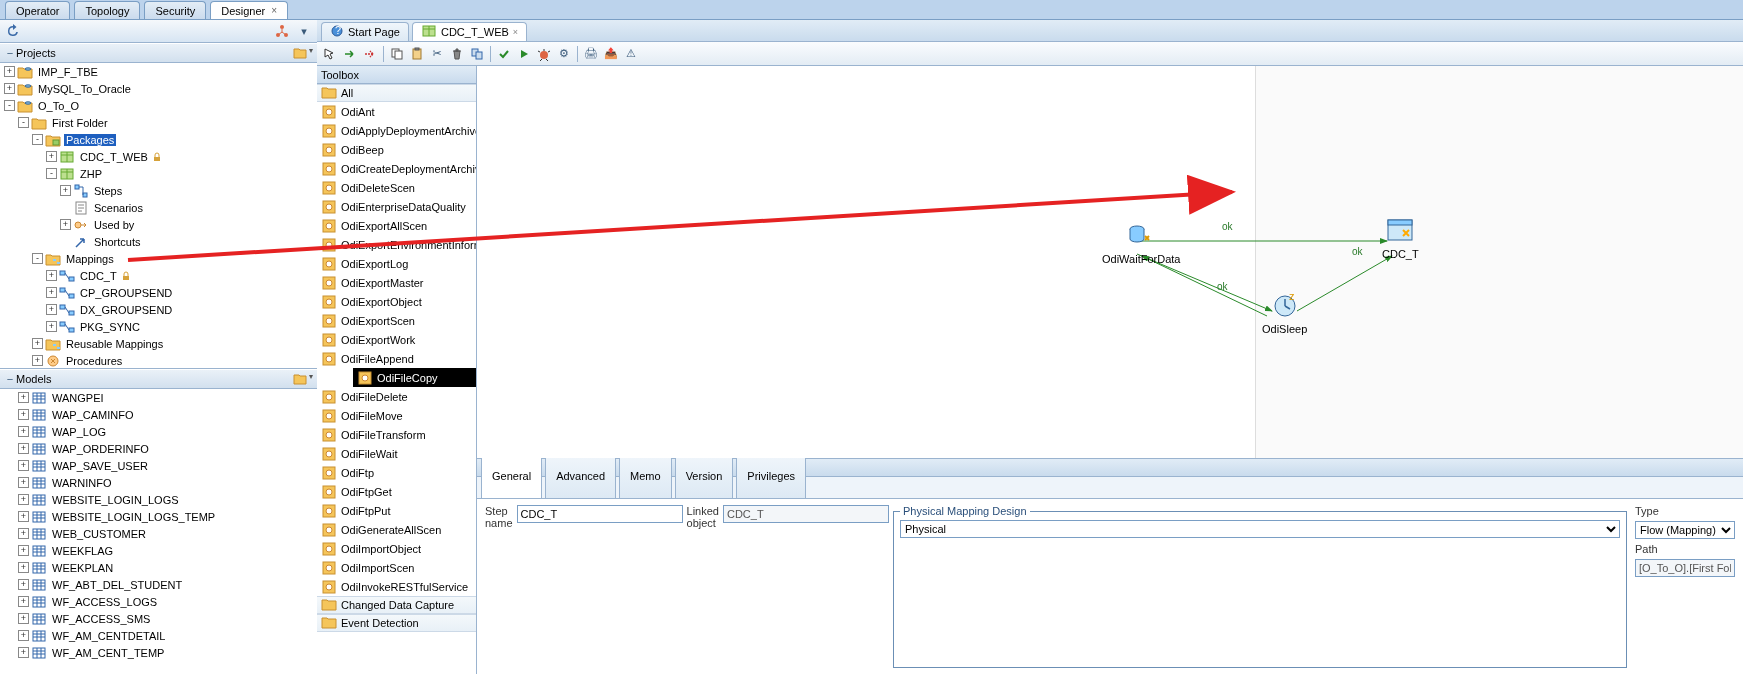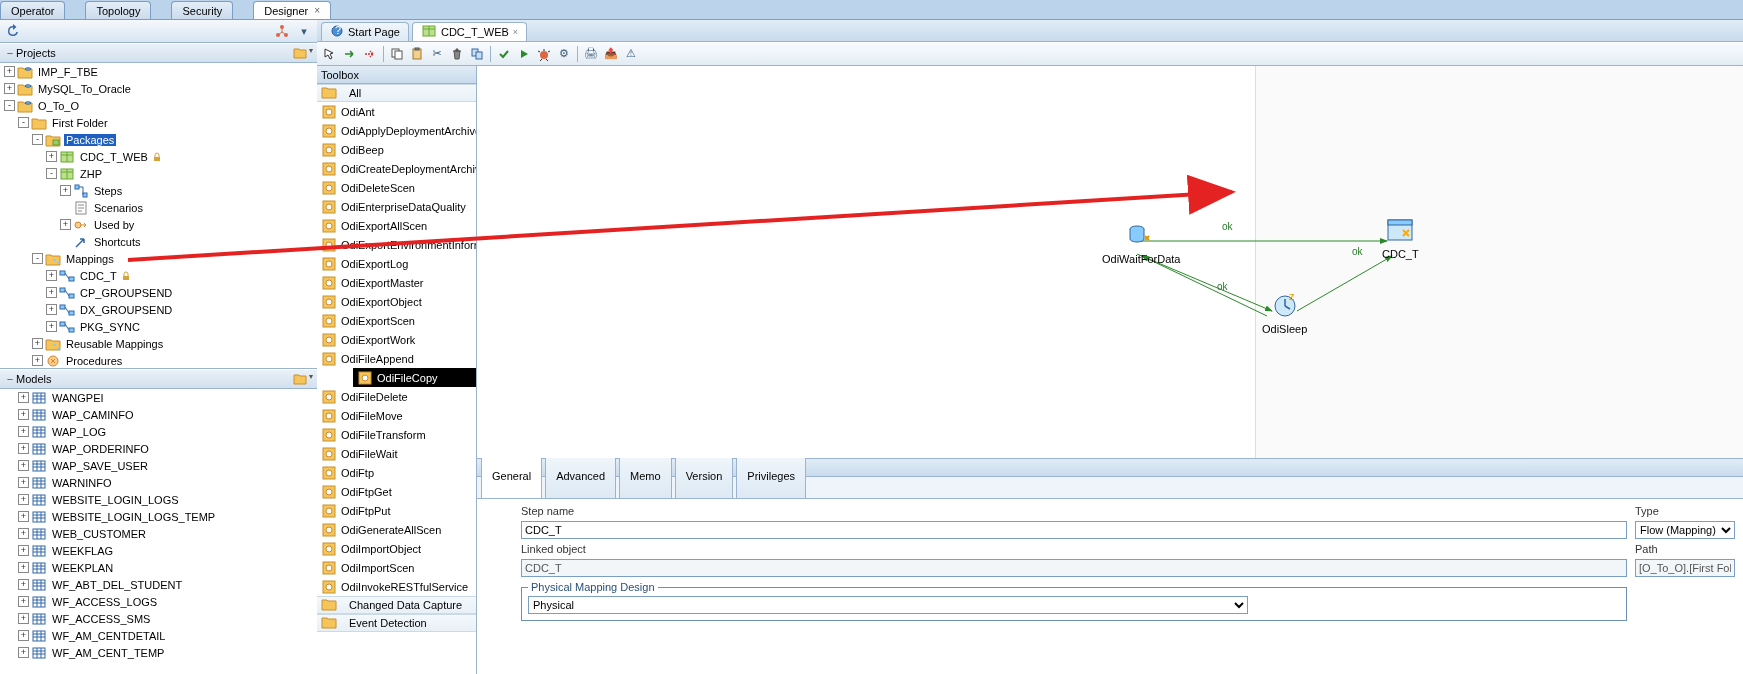--- a/index.html
+++ b/index.html
@@ -1,19 +1,19 @@
 <!DOCTYPE html>
 <html><head>
 <meta charset="utf-8">
 <style>
 * { box-sizing: border-box; margin: 0; padding: 0; font-family: Tahoma, Arial, sans-serif; font-size: 11px; }
 body { background: #bcd3ec; user-select: none; width: 1743px; height: 674px; overflow: hidden; }
 
 
-.top-tabs { display: flex; height: 20px; background: #bcd3ec; border-bottom: 1px solid #7a9ec4; gap: 20px; align-items: flex-end; }
+.top-tabs { display: flex; height: 20px; background: #bcd3ec; border-bottom: 1px solid #7a9ec4; padding-left: 5px; gap: 4px; align-items: flex-end; }
 .top-tab { padding: 3px 10px; background: linear-gradient(#e3edf6,#cbdbed); border: 1px solid #7a9ec4; border-bottom: none; border-radius: 4px 4px 0 0; cursor: pointer; height: 18px; display:flex; align-items:center; }
 .top-tab.active { background: #fefefe; font-weight: normal; }
 .top-tab .x { margin-left: 6px; font-size:10px; color:#666; display:none;}
 .top-tab.active .x { display:inline;}
 
 
 .main { display: flex; height: calc(100% - 20px); }
 .left-panel { width: 317px; display: flex; flex-direction: column; background:#fdfdfd; }
 .right-panel { flex: 1; display:flex; flex-direction: column; background:#fff;}
 
@@ -47,42 +47,42 @@
 .editor-tab{padding:3px 8px;background:linear-gradient(#f0f6fb,#dde9f4);border:1px solid #9ab3cf;border-bottom:none;border-radius:4px 4px 0 0;display:flex;align-items:center;gap:4px;cursor:pointer;height:19px;}
 .editor-tab.active{background:#fff;}
 .editor-tab .x{font-size:9px;color:#888;}
 
 .editor-toolbar{height:24px;background:linear-gradient(#fafcfe,#e3ecf4);border-bottom:1px solid #9ab3cf;display:flex;align-items:center;padding:0 4px;gap:2px;}
 
 .editor-body{flex:1;display:flex;}
 .toolbox{width:160px;display:flex;flex-direction:column;border-right:1px solid #9ab3cf;background:#fff;}
 .toolbox-header{height:18px;background:linear-gradient(#e1ecf6,#c9dbed);border-bottom:1px solid #9ab3cf;padding:0 4px;display:flex;align-items:center;}
 .toolbox-list{flex:1;overflow:auto;}
-.tool-section{height:18px;background:linear-gradient(#f4f8fb,#e8f0f7);border-top:1px solid #ccd9e7;border-bottom:1px solid #ccd9e7;display:flex;align-items:center;padding:0 4px;gap:12px;cursor:pointer;}
+.tool-section{height:18px;background:linear-gradient(#f4f8fb,#e8f0f7);border-top:1px solid #ccd9e7;border-bottom:1px solid #ccd9e7;display:flex;align-items:center;padding:0 4px;gap:4px;cursor:pointer;}
 .tool-item{height:19px;display:flex;align-items:center;padding:0 4px;gap:4px;cursor:pointer;white-space:nowrap;overflow:hidden;text-align:right;}
 .tool-item.selected{background:#000000;color:#fff;margin-left:36px;}
 .tool-item .ti-ico{width:16px;height:16px;flex-shrink:0;display:flex;align-items:center;justify-content:center;}
 
 .canvas-area{flex:1;display:flex;flex-direction:column;}
 .canvas{flex:1;background:#fff;position:relative;overflow:hidden;}
 .canvas-right-margin{position:absolute;right:0;top:0;bottom:0;width:488px;background:#fafafa;border-left:1px solid #ddd;}
 .canvas-nodes{position:absolute;left:0;top:0;right:0;bottom:0;}
 .node{position:absolute;text-align:center;font-size:10px;}
 .node-icon{width:30px;height:30px;margin:0 auto;display:flex;align-items:center;justify-content:center;}
 .node-label{margin-top:2px;}
 .edge{position:absolute;font-size:10px;color:#2a7a2a;}
 
 
 .props{height:216px;display:flex;flex-direction:column;border-top:1px solid #9ab3cf;background:#fafafa;}
 .props-header{height:18px;background:linear-gradient(#e1ecf6,#c9dbed);border-bottom:1px solid #9ab3cf;padding:0 4px;display:flex;align-items:center;}
 .props-tabs{height:22px;display:flex;align-items:flex-end;padding-left:4px;gap:3px;border-bottom:1px solid #9ab3cf;background:#eef4fa;}
 .props-tab{padding:16px 10px;background:linear-gradient(#f0f6fb,#dde9f4);border:1px solid #9ab3cf;border-bottom:none;border-radius:4px 4px 0 0;cursor:pointer;}
 .props-tab.active{background:#fff;}
 .props-body{flex:1;padding:6px 8px;display:flex;gap:8px;background:#fff;}
-.props-left{flex:1;display:flex;flex-direction:column;gap:4px;margin-left:36px;}
+.props-left{flex:1;display:flex;flex-direction:row;gap:4px;}
 .props-right{width:100px;display:flex;flex-direction:column;gap:4px;}
 .p-label{font-size:11px;color:#333;}
 .p-input{width:100%;height:18px;border:1px solid #7a9ec4;background:#fff;padding:0 3px;font-size:11px;}
 .p-input[readonly]{background:#f3f6f9;color:#555;}
 .p-select{width:100%;height:18px;border:1px solid #7a9ec4;background:#fff;font-size:11px;}
 .fieldset{border:1px solid #6b8fb5;padding:8px 6px 6px;margin-top:6px;position:relative;}
 .fieldset .legend{position:absolute;top:-7px;left:6px;background:#fff;padding:0 3px;font-size:11px;color:#2a4f7a;}
 
 
 .arrow-overlay{position:absolute;pointer-events:none;z-index:1000;}

